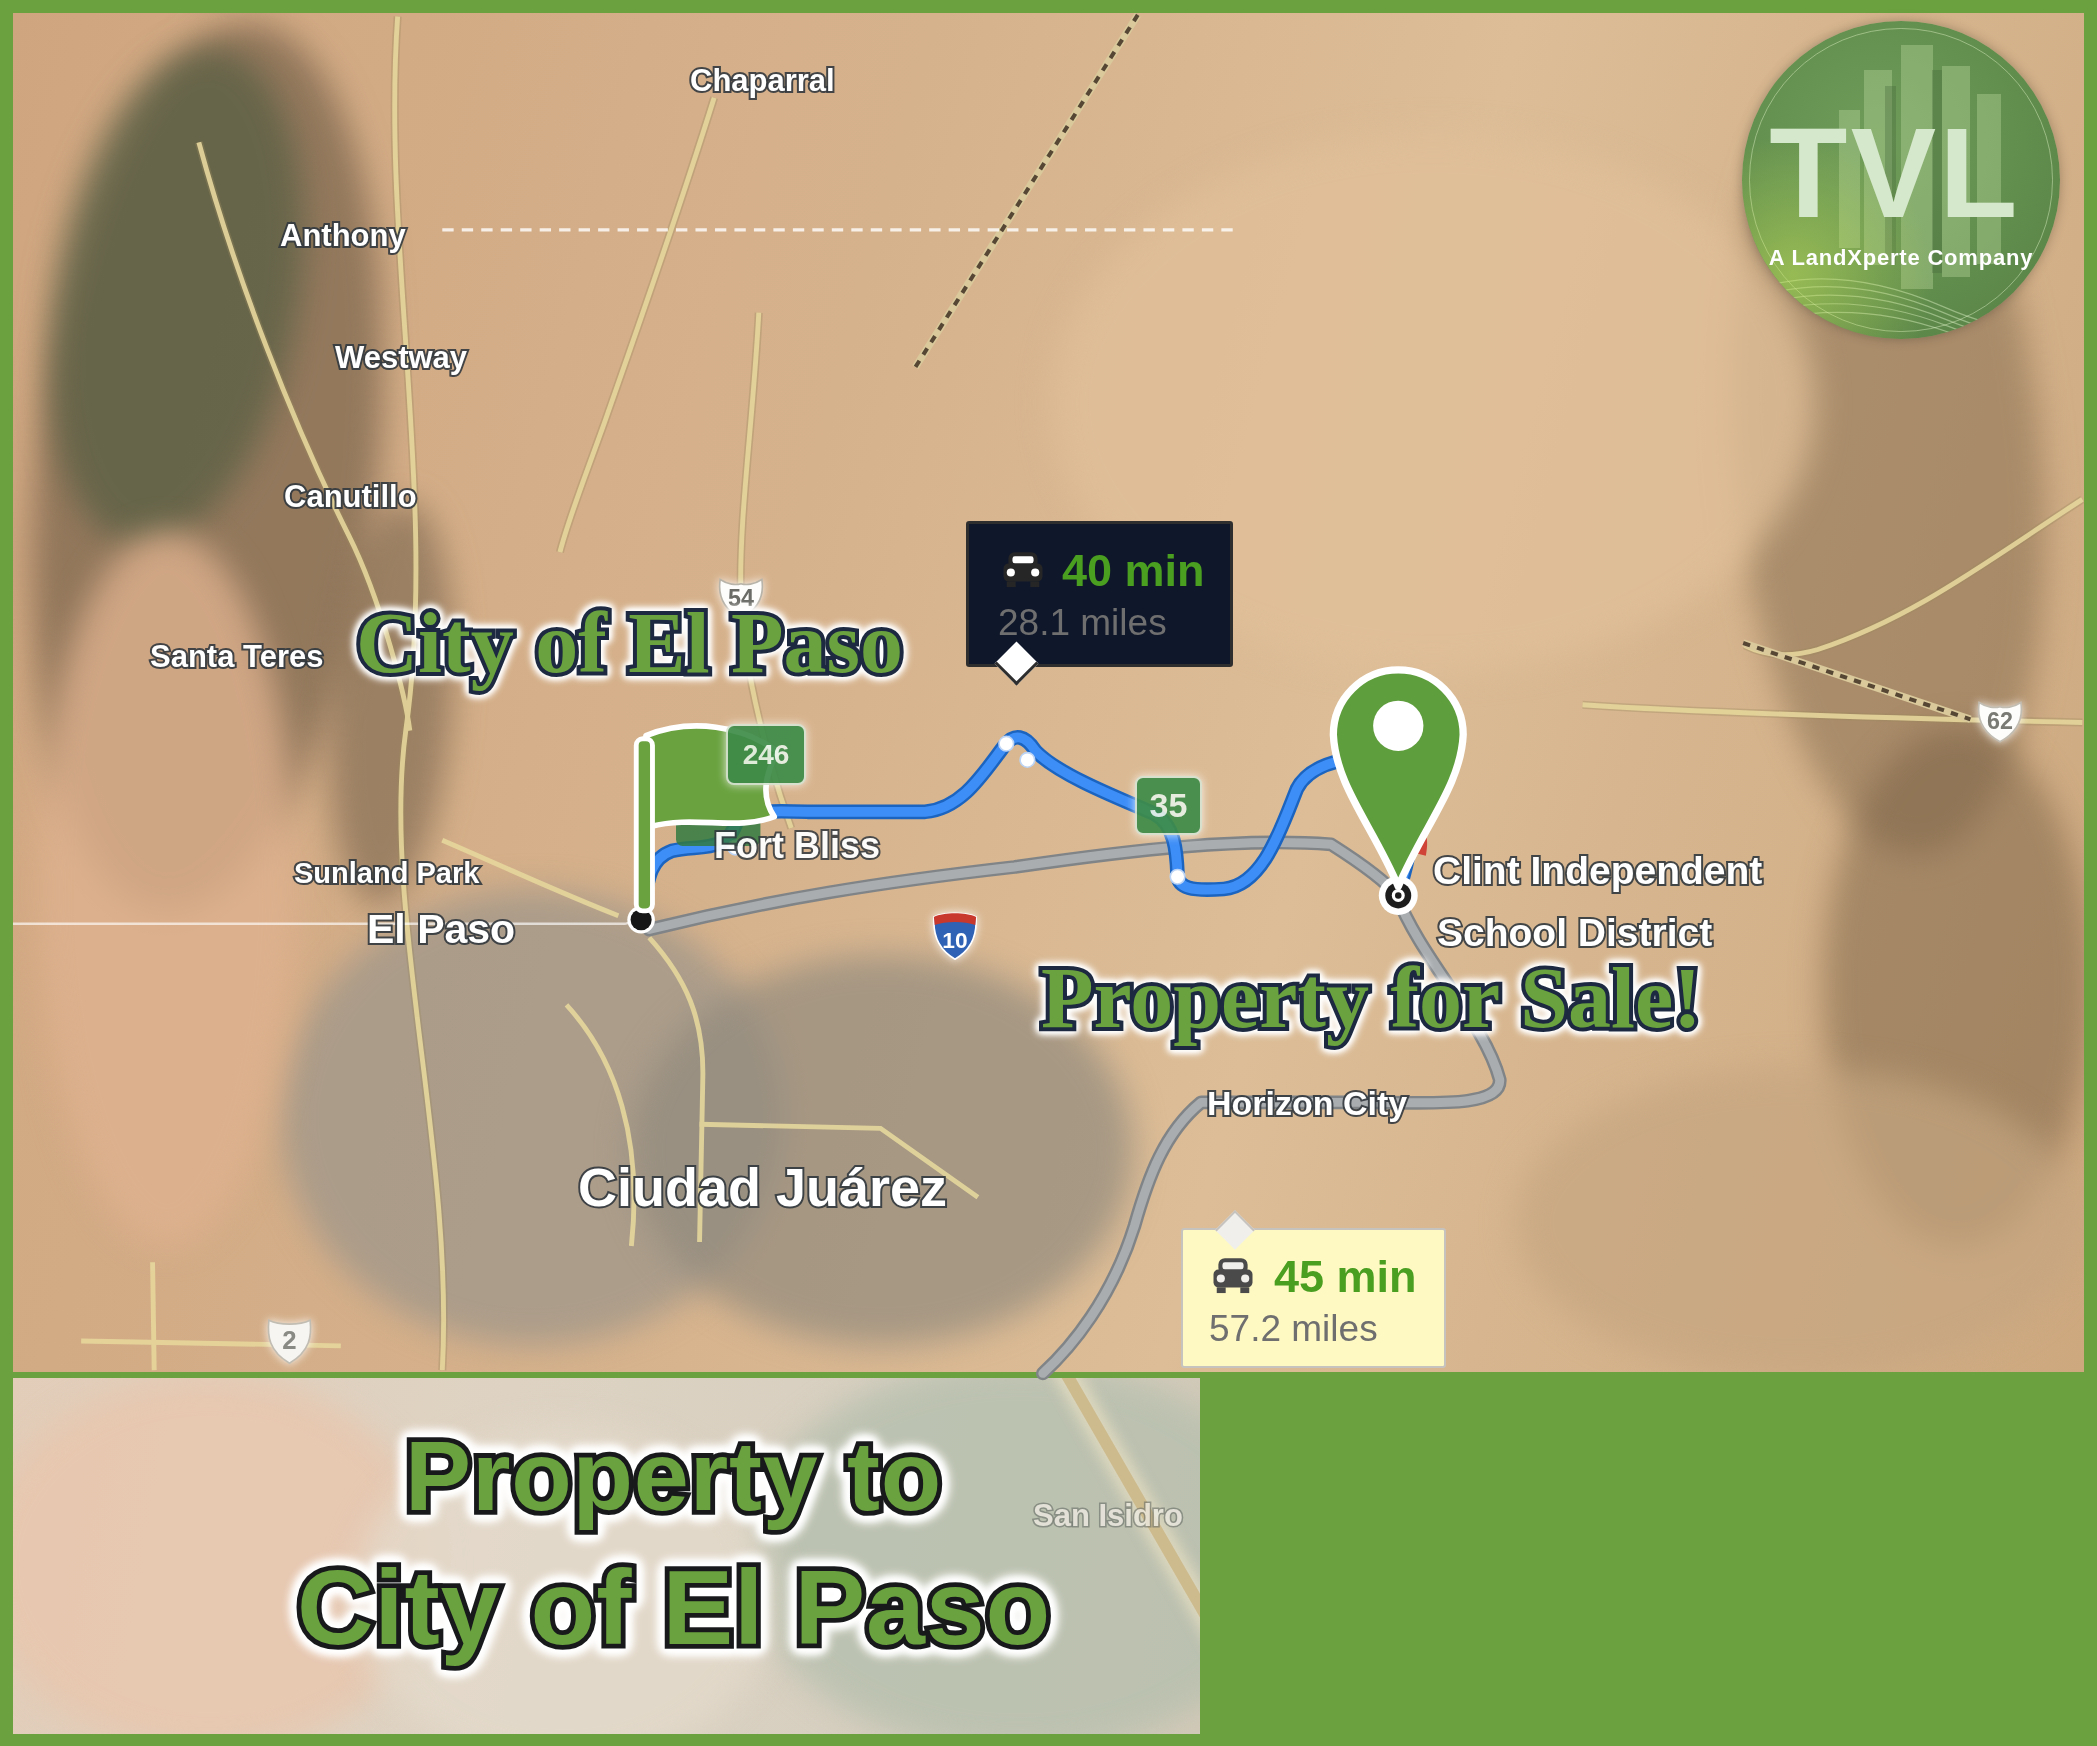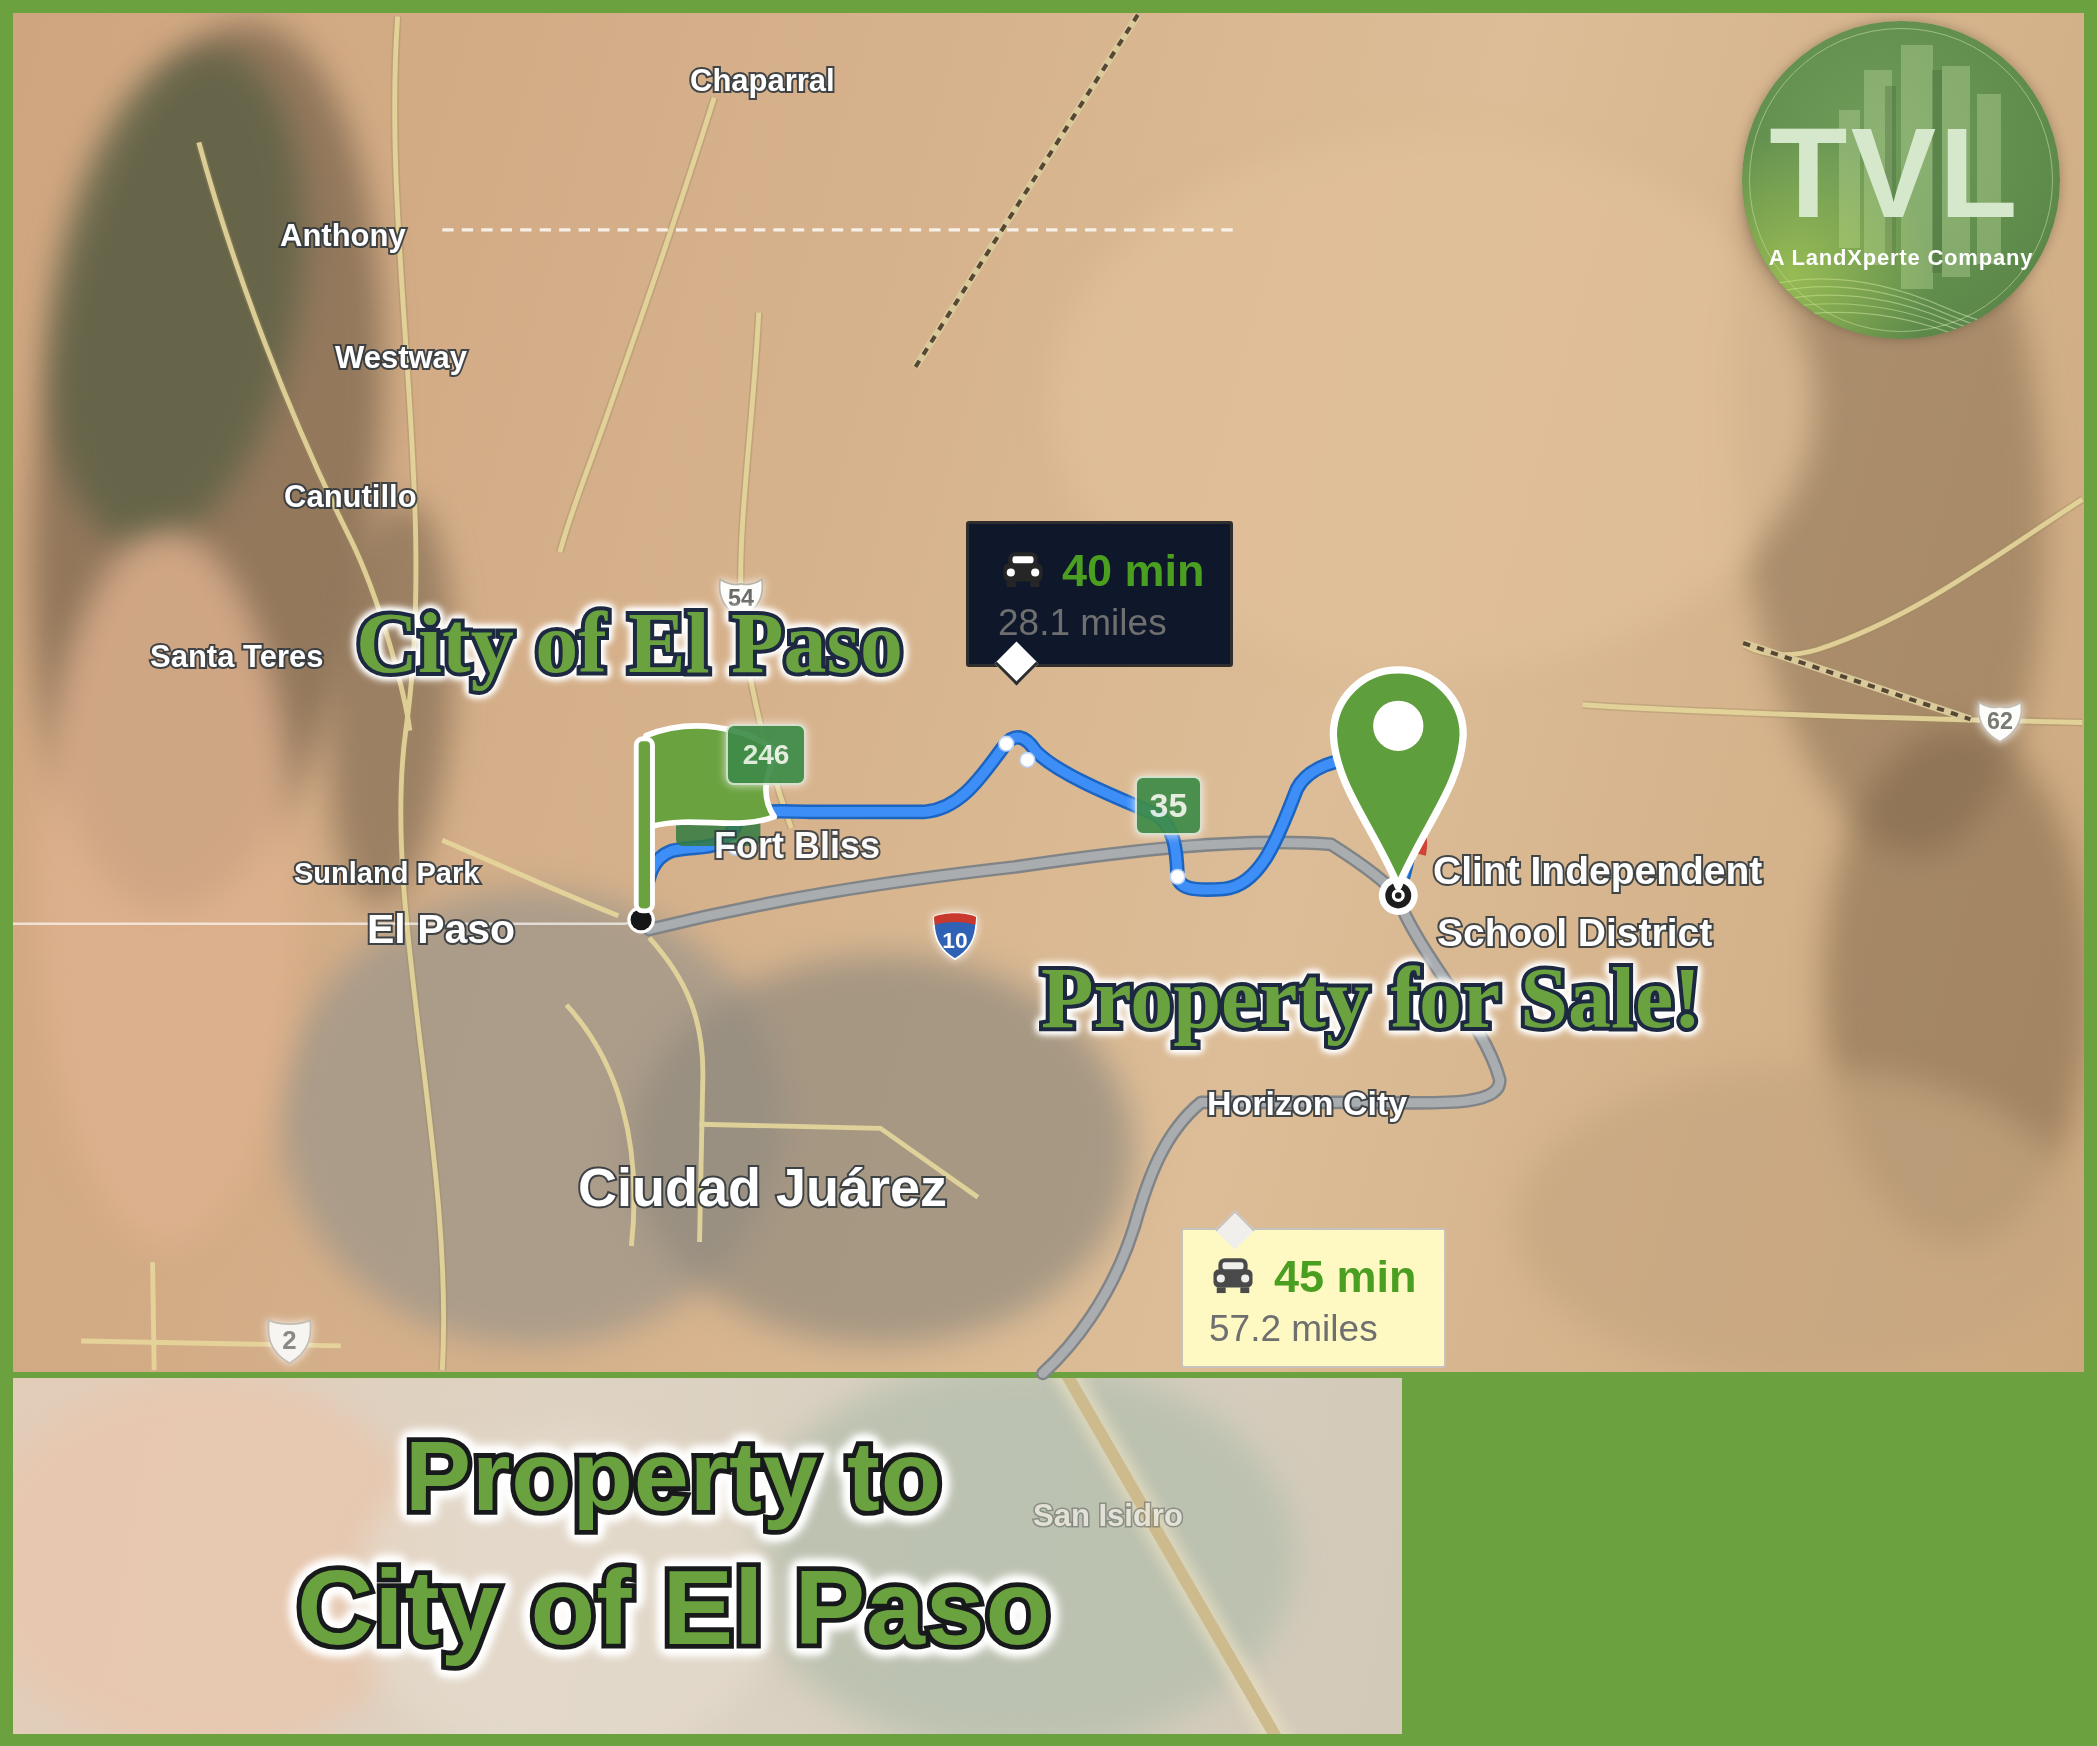--- a/index.html
+++ b/index.html
@@ -44,21 +44,21 @@
   .logo:after{content:"";position:absolute;inset:0;border-radius:50%;
         background:radial-gradient(circle at 16% 80%, rgba(196,224,90,.55), rgba(196,224,90,0) 38%);}
   .logo .ring{position:absolute;inset:7.3px;border:1.6px solid rgba(215,235,190,.5);border-radius:50%;}
   .logo .bar{position:absolute;background:rgba(184,212,154,.4);}
   .logo .bard{position:absolute;background:rgba(70,102,60,.35);}
   .logo-title{position:absolute;left:0;right:12px;top:78px;text-align:center;font-size:128px;font-weight:bold;
               color:#d6e8cc;letter-spacing:3.2px;z-index:2;}
   .logo-tag{position:absolute;left:0;right:0;top:224px;text-align:center;font-size:22px;font-weight:bold;
             color:#fefefe;letter-spacing:0.8px;z-index:2;}
   
-  .panel-left{position:absolute;left:13px;top:1378px;width:1389px;height:356px;overflow:hidden;z-index:2;
+  .panel-left{position:absolute;left:13px;top:1378px;width:1187px;height:356px;overflow:hidden;z-index:2;
               background:linear-gradient(100deg,#e2cdb9 0%,#ded3c3 40%,#d7cfc0 70%,#d2c9b8 100%);}
   .lroad{position:absolute;left:1045px;top:-8px;width:12px;height:455px;background:#cdbb8e;
          transform:rotate(-30deg);transform-origin:top center;box-shadow:0 0 13px 6.5px rgba(235,225,195,.7);}
   
   .photo{position:absolute;left:1279px;top:1383px;width:805px;height:351px;overflow:hidden;z-index:2;background:#cfc3b2;}
   .photo .shp{position:absolute;filter:blur(2.4px);}
   .photo .veil{position:absolute;inset:0;background:rgba(255,255,255,.44);}
   .photo .ptext{position:absolute;left:0;width:805px;text-align:center;font-family:"Liberation Serif",serif;
          font-weight:bold;font-size:67px;color:#5f9c40;z-index:3;text-shadow:0 0 9.7px rgba(255,255,255,.9);}
   .tree{position:absolute;border-radius:50%;background:#5c7c4e;filter:blur(6.5px);}

